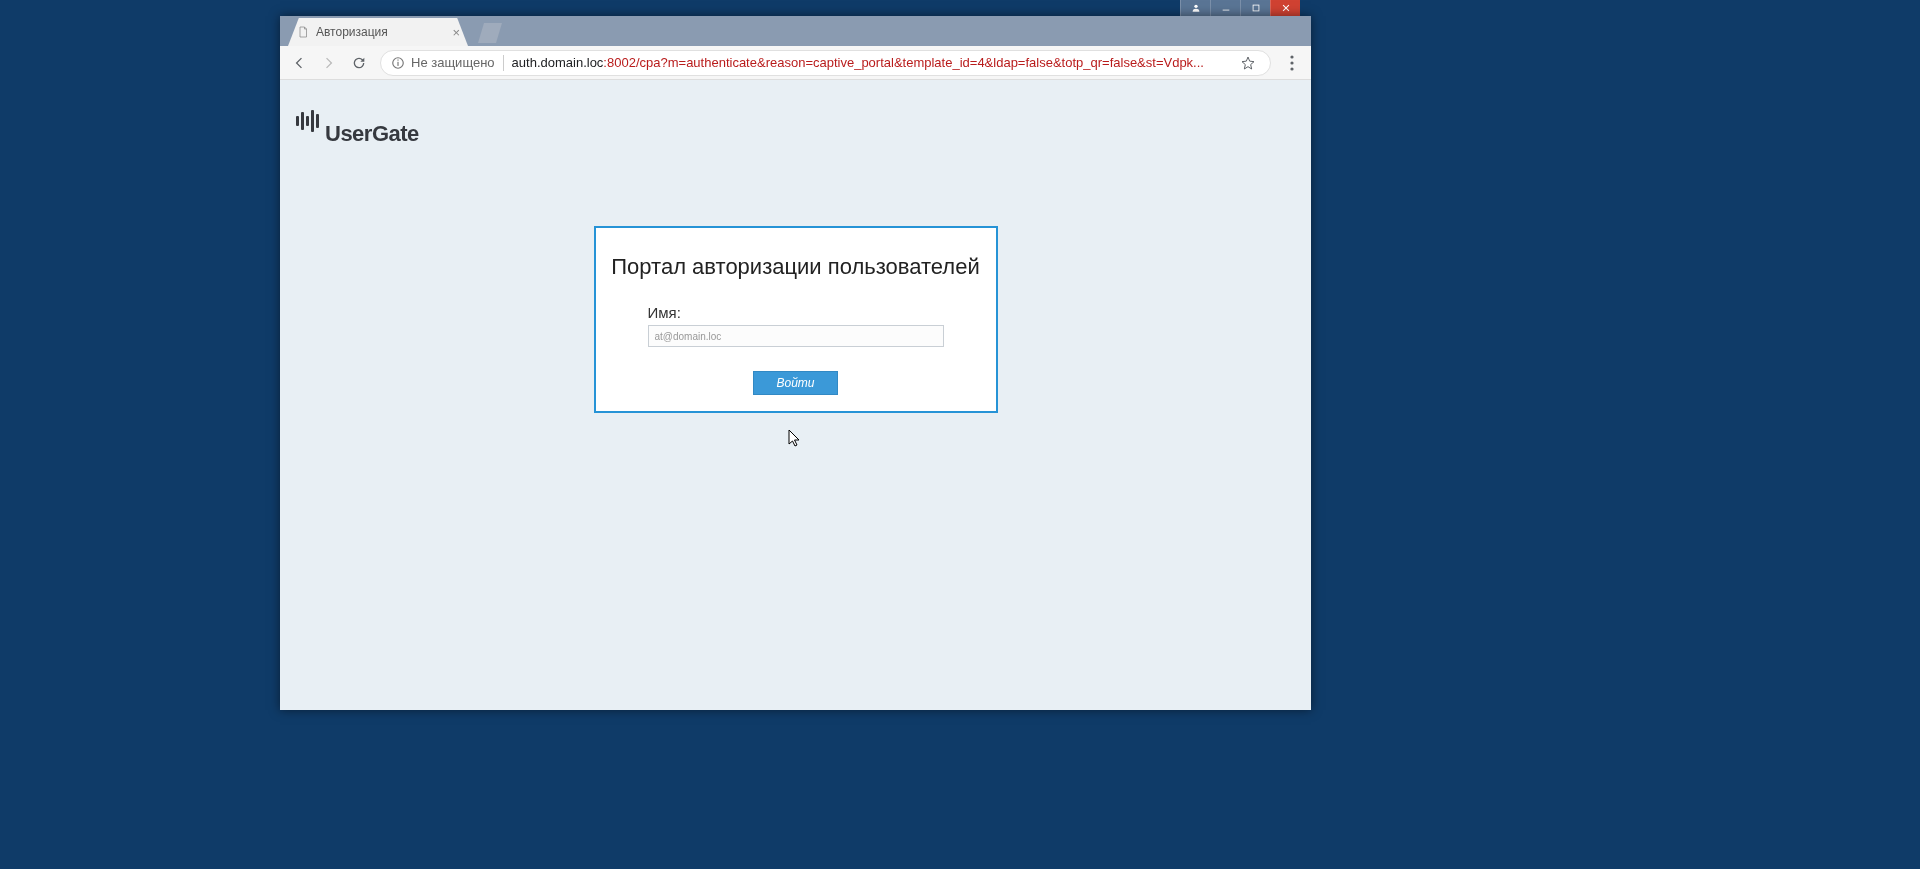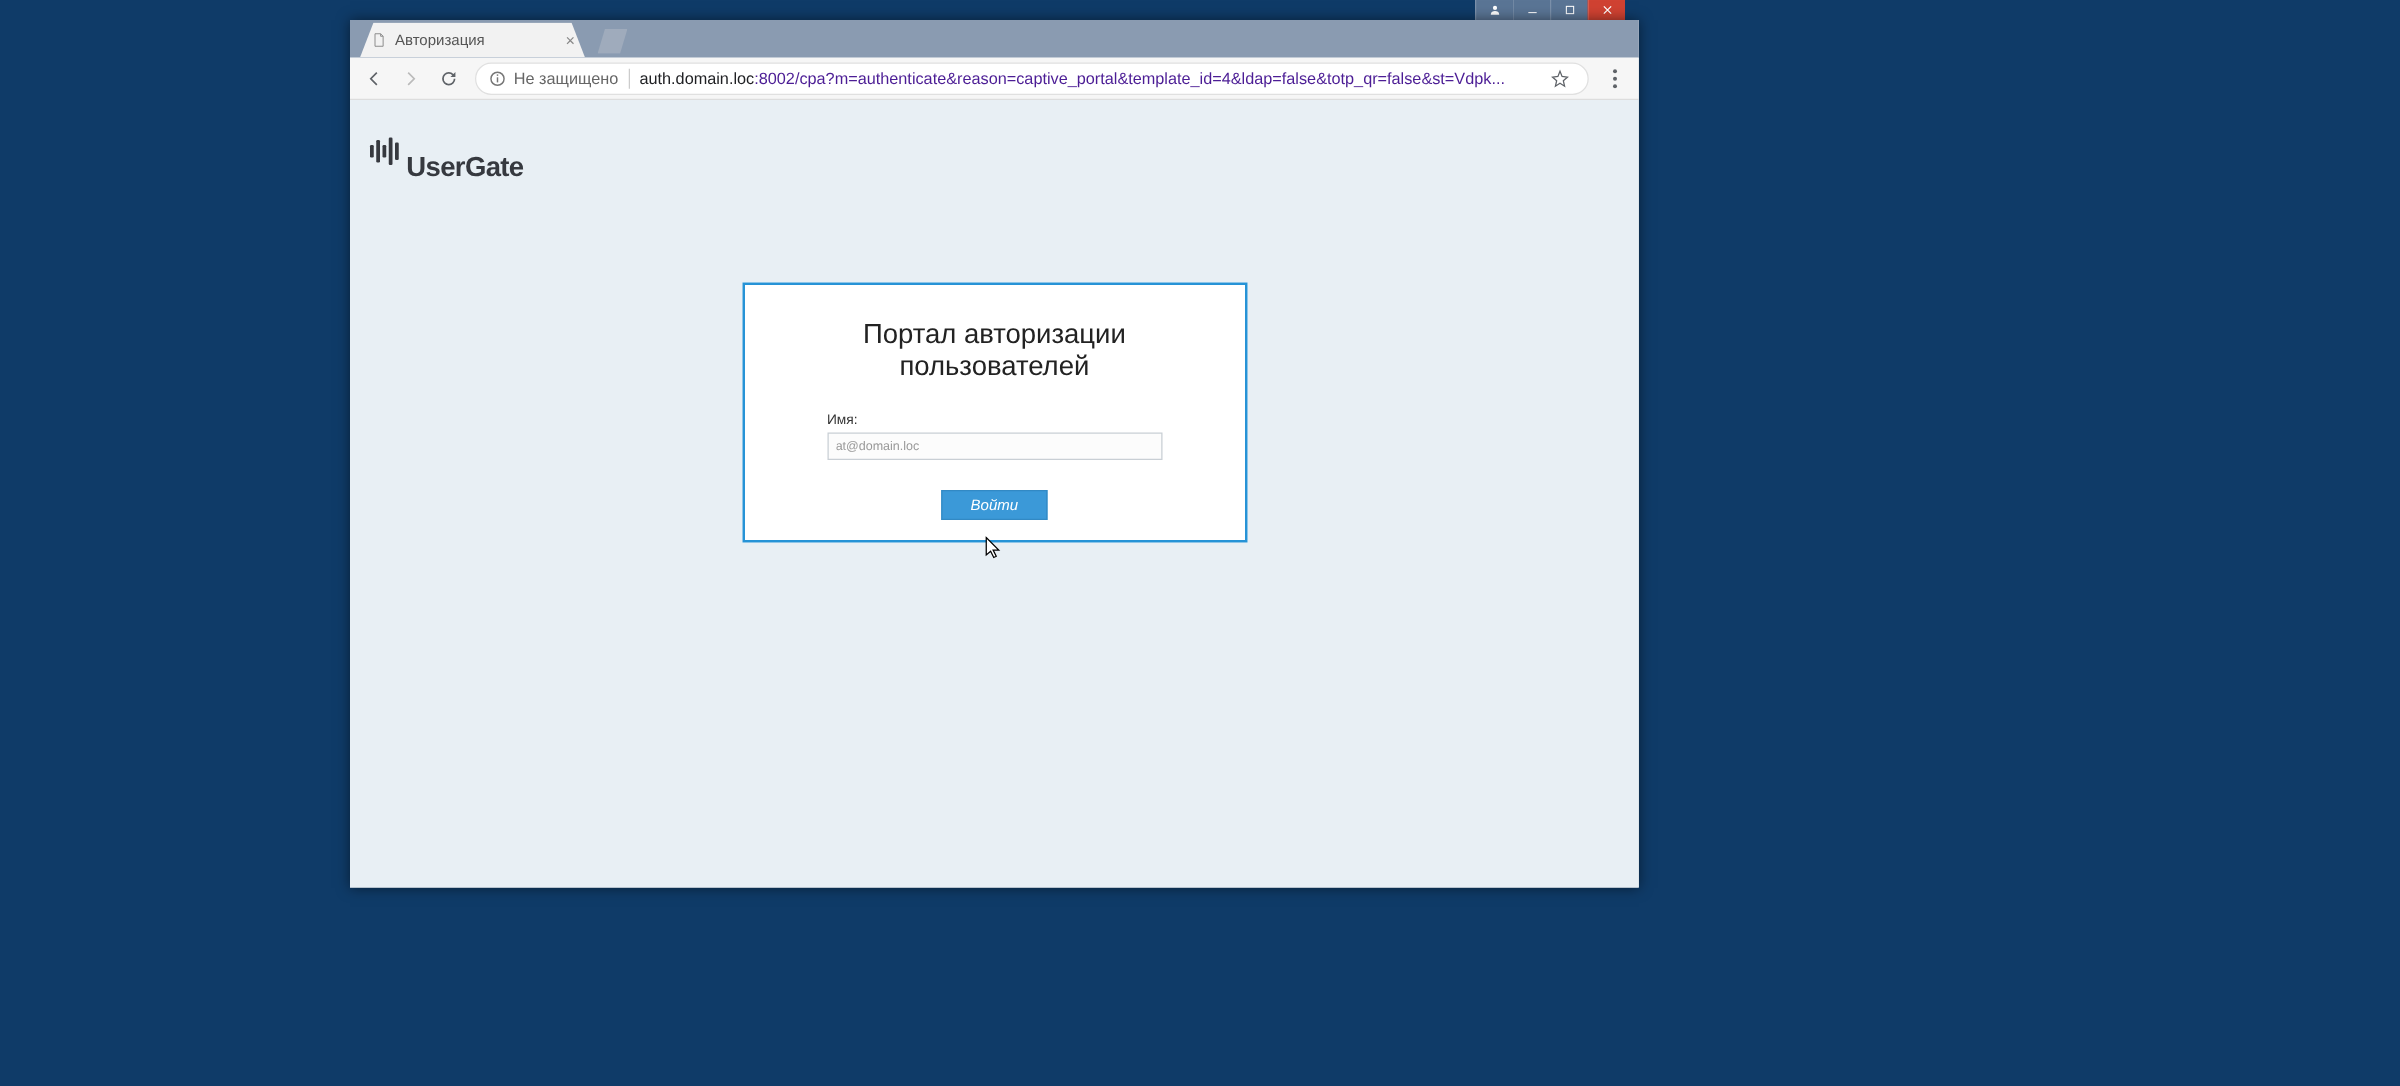--- a/index.html
+++ b/index.html
@@ -164,21 +164,21 @@
       background: #ccc;
       margin: 0 8px;
     }
     .url-box .url-text {
       flex: 1;
       white-space: nowrap;
       overflow: hidden;
       color: #333;
     }
     .url-box .url-text .domain { color: #202124; }
-    .url-box .url-text .path { color: #4c1d95; }
+    .url-box .url-text .path { color: #b91c1c; }
 
     .star-btn { 
       width: 24px; 
       display: flex; 
       align-items: center; 
       justify-content: center; 
       cursor: pointer;
       margin-left: 4px;
     }
     .star-btn svg { width: 16px; height: 16px; fill: none; stroke: #5f6368; stroke-width: 1.5; }
@@ -237,36 +237,36 @@
     }
 
     .auth-card {
       position: absolute;
       left: 50%;
       top: 146px;
       transform: translateX(-50%);
       width: 404px;
       background: #ffffff;
       border: 2px solid #2693d6;
-      padding: 26px 22px 16px;
+      padding: 26px 8px 16px;
     }
 
     .auth-title {
       font-size: 22px;
       color: #222;
       text-align: center;
       margin-bottom: 24px;
       font-weight: 400;
     }
 
     .form-row {
       margin: 0 44px 16px;
     }
     .form-label {
-      font-size: 11px;
+      font-size: 15px;
       color: #333;
       display: block;
       margin-bottom: 4px;
     }
     .form-input {
       width: 100%;
       height: 22px;
       border: 1px solid #c9cfd5;
       background: #fcfcfc;
       padding: 0 6px;

